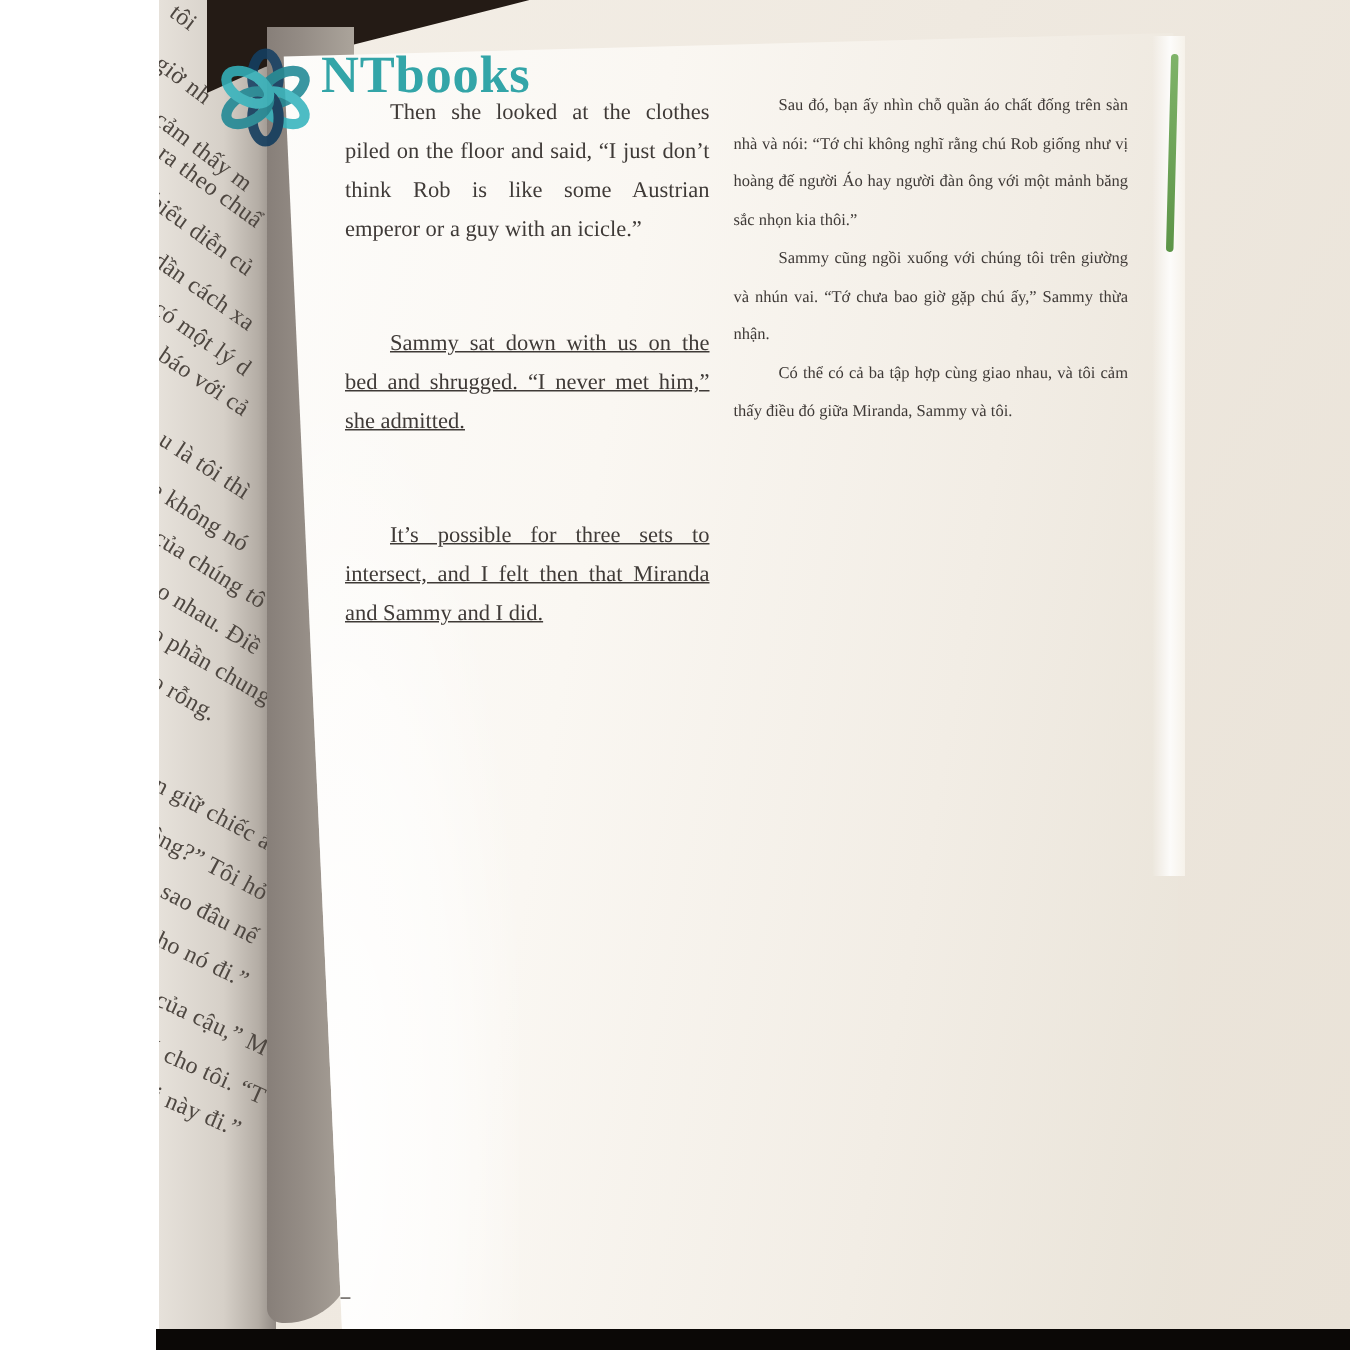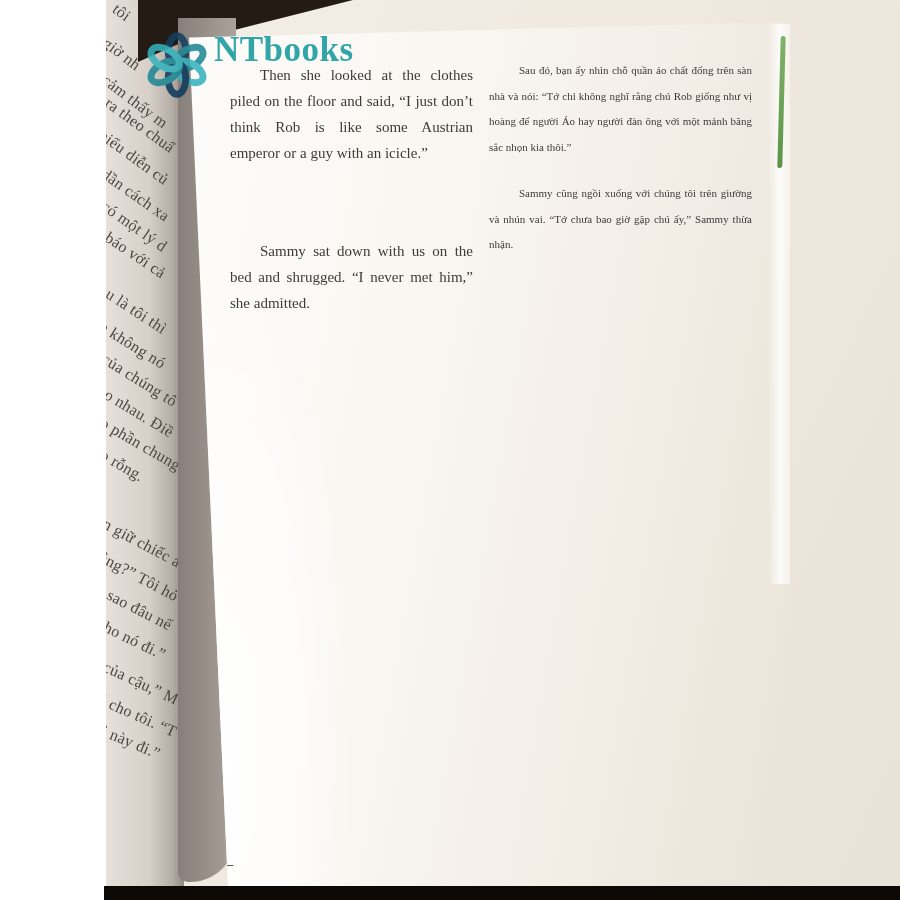--- a/index.html
+++ b/index.html
@@ -47,22 +47,22 @@
     background:radial-gradient(ellipse at 20% 80%,rgba(255,255,255,.95) 0%,rgba(255,255,255,.55) 45%,rgba(255,255,255,0) 75%);
     pointer-events:none;
   }
   .col{
     position:absolute;top:0;
     text-align:justify;color:#3f3a37;
   }
   .col-en{left:44px;top:40px;width:243px;font-size:15px;line-height:26px;}
   .col-vi{left:303px;top:36px;width:263px;font-size:11px;line-height:25.5px;}
   .col .para{margin:0;text-indent:30px;}
-  .col-en .para + .para{margin-top:72px;}
-  .col-vi .para + .para{margin-top:21px;}
+  .col-en .para + .para{margin-top:50px;text-decoration:underline;}
+  .col-vi .para + .para{}
   .page-number{
     position:absolute;left:0;bottom:14px;width:100%;
     text-align:left;font-size:17px;font-style:italic;color:#4a443f;
     letter-spacing:1px;
     font-family:Liberation Serif, serif;
   }
   
   .page-edge{
     position:absolute;left:768px;top:24px;width:22px;height:560px;
     background:linear-gradient(to right,rgba(255,255,255,0) 0%,rgba(255,255,255,.85) 55%,#f6f2ea 100%);
@@ -117,24 +117,26 @@
 
 <div class="top-wedge"></div>
 
 <div class="gutter"></div>
 
 <div class="right-page">
   <div class="gutter-glow"></div>
   <div class="col col-en">
       <p class="para">Then she looked at the clothes piled on the floor and said, “I just don’t think Rob is like some Austrian emperor or a guy with an icicle.”</p>
       <p class="para">Sammy sat down with us on the bed and shrugged. “I never met him,” she admitted.</p>
+      <p class="para">It’s possible for three sets to intersect, and I felt then that Miranda and Sammy and I did.</p>
     </div>
   <div class="col col-vi">
       <p class="para">Sau đó, bạn ấy nhìn chỗ quần áo chất đống trên sàn nhà và nói: “Tớ chỉ không nghĩ rằng chú Rob giống như vị hoàng đế người Áo hay người đàn ông với một mảnh băng sắc nhọn kia thôi.”</p>
       <p class="para">Sammy cũng ngồi xuống với chúng tôi trên giường và nhún vai. “Tớ chưa bao giờ gặp chú ấy,” Sammy thừa nhận.</p>
+      <p class="para">Có thể có cả ba tập hợp cùng giao nhau, và tôi cảm thấy điều đó giữa Miranda, Sammy và tôi.</p>
     </div>
   <div class="page-number">– 79 –</div>
 </div>
 
 <div class="page-edge"></div>
 <div class="green-sliver"></div>
 
 <div class="bottom-shadow"></div>
 
 <div class="logo">

